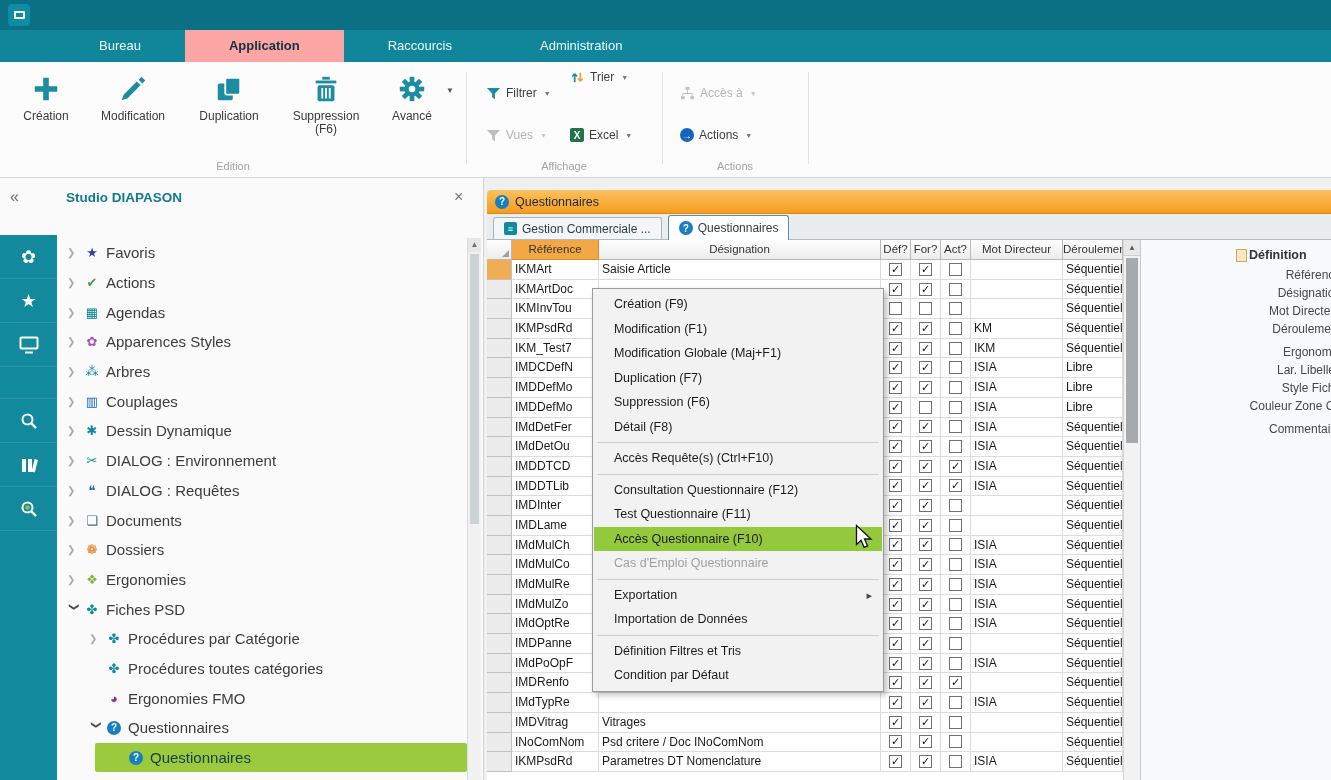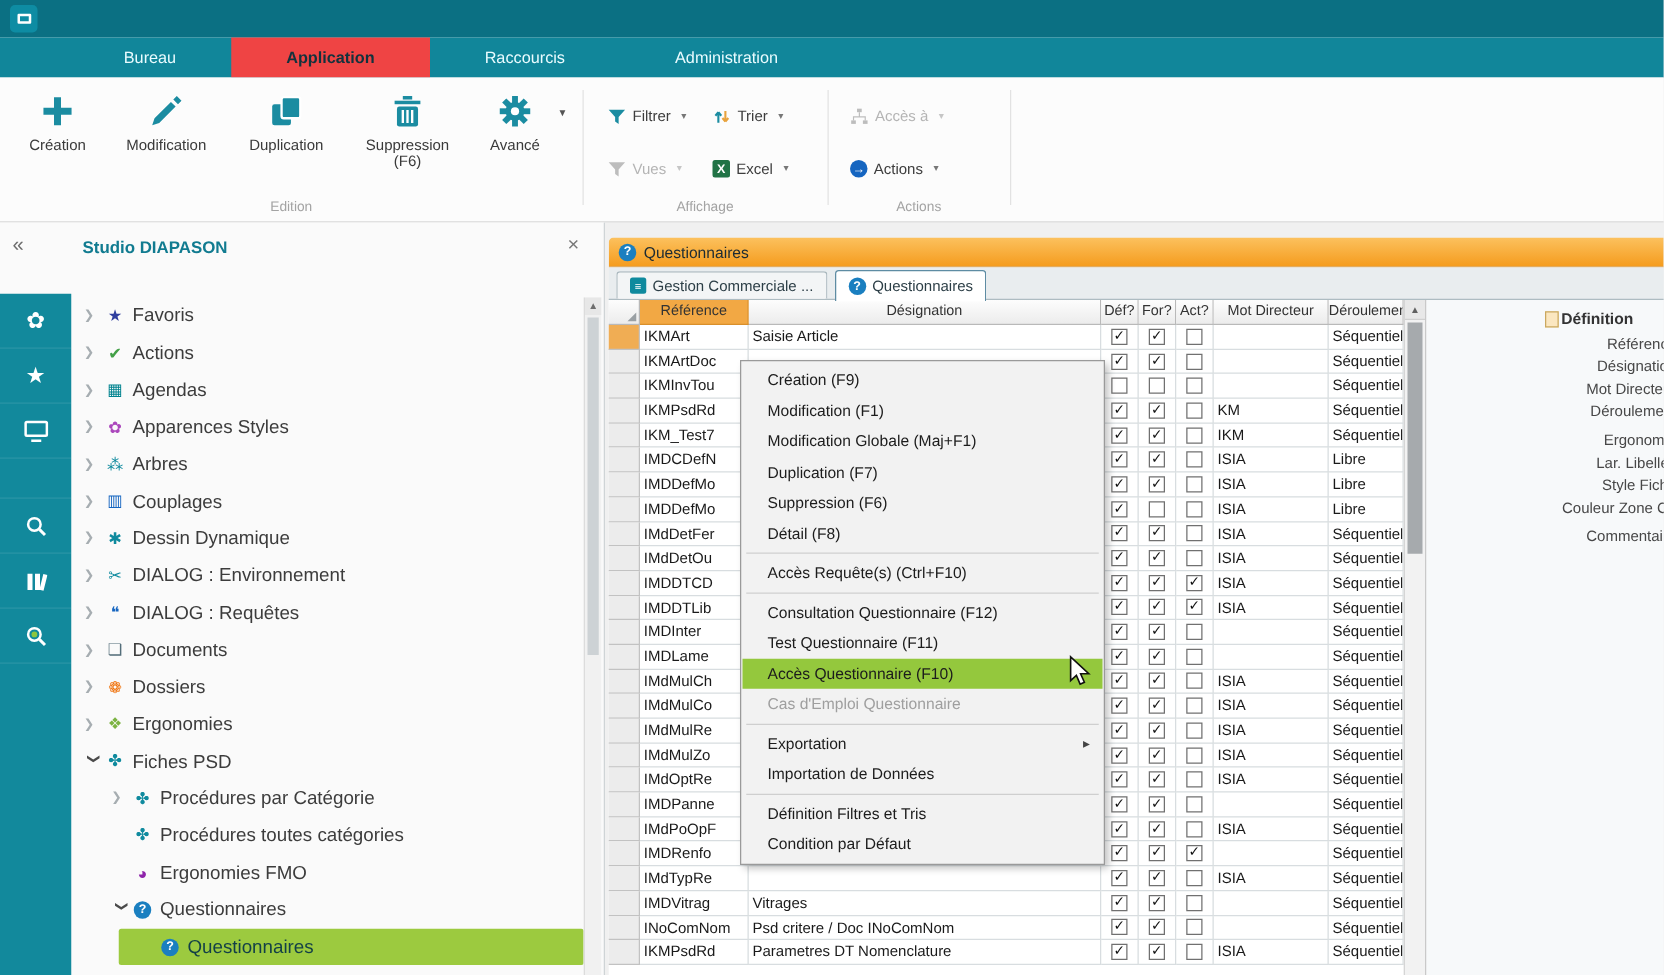--- a/index.html
+++ b/index.html
@@ -11,21 +11,21 @@
   .titlebar { position:absolute; left:0; top:0; width:1331px; height:30px; background:#0b7083; }
   .app-icon { position:absolute; left:8px; top:4px; width:22px; height:22px; background:#0e8ca3;
     border-radius:4px; display:flex; align-items:center; justify-content:center; }
   .app-icon i { display:block; width:11px; height:8px; border:2px solid #fff; border-radius:1px; }
 
   
   .menubar { position:absolute; left:0; top:30px; width:1331px; height:32px; background:#11869a; }
   .mtabs { margin-left:55px; height:32px; }
   .mtab { display:inline-block; height:32px; line-height:32px; padding:0 44px; color:#eafcff;
     font-size:13px; cursor:pointer; }
-  .mtab.active { background:#ef4444; color:#12323d; font-weight:bold; }
+  .mtab.active { background:#fca5a5; color:#12323d; font-weight:bold; }
 
   
   .ribbon { position:absolute; left:0; top:62px; width:1331px; height:116px; background:#fcfcfc;
     border-bottom:1px solid #d7d7d7; }
   .vsep { position:absolute; top:10px; height:92px; width:1px; background:#e2e2e2; }
   .grp-label { position:absolute; bottom:5px; font-size:11px; color:#a3a3a3; text-align:center; }
   .bigbtn { position:absolute; top:6px; height:92px; text-align:center; color:#3a3a3a; cursor:pointer; }
   .bigbtn .bicon { display:block; height:40px; }
   .bigbtn svg { width:30px; height:30px; margin-top:6px; }
   .blabel { display:block; margin-top:1px; line-height:14px; }
@@ -247,21 +247,21 @@
   <div class="smallbtn" style="left:482px;top:20px">
     <span class="sicon">
       <svg viewBox="0 0 16 16" width="15" height="15">
           <path d="M1 2h14l-5.5 6v6l-3-2V8z" fill="#1b8ca1"></path>
         </svg>
     </span>
     <span class="slabel">Filtrer</span>
     <span class="scaret">▼</span>
   </div>
 
-  <div class="smallbtn" style="left:566px;top:20px">
+  <div class="smallbtn" style="left:566px;top:4px">
     <span class="sicon">
       <svg viewBox="0 0 16 16" width="15" height="15">
           <path d="M5 13V4M5 4L2.5 7M5 4l2.5 3" stroke="#1b8ca1" stroke-width="1.8" fill="none"></path>
           <path d="M11 3v9m0 0l-2.5-3m2.5 3l2.5-3" stroke="#e8a33d" stroke-width="1.8" fill="none"></path>
         </svg>
     </span>
     <span class="slabel">Trier</span>
     <span class="scaret">▼</span>
   </div>
 

